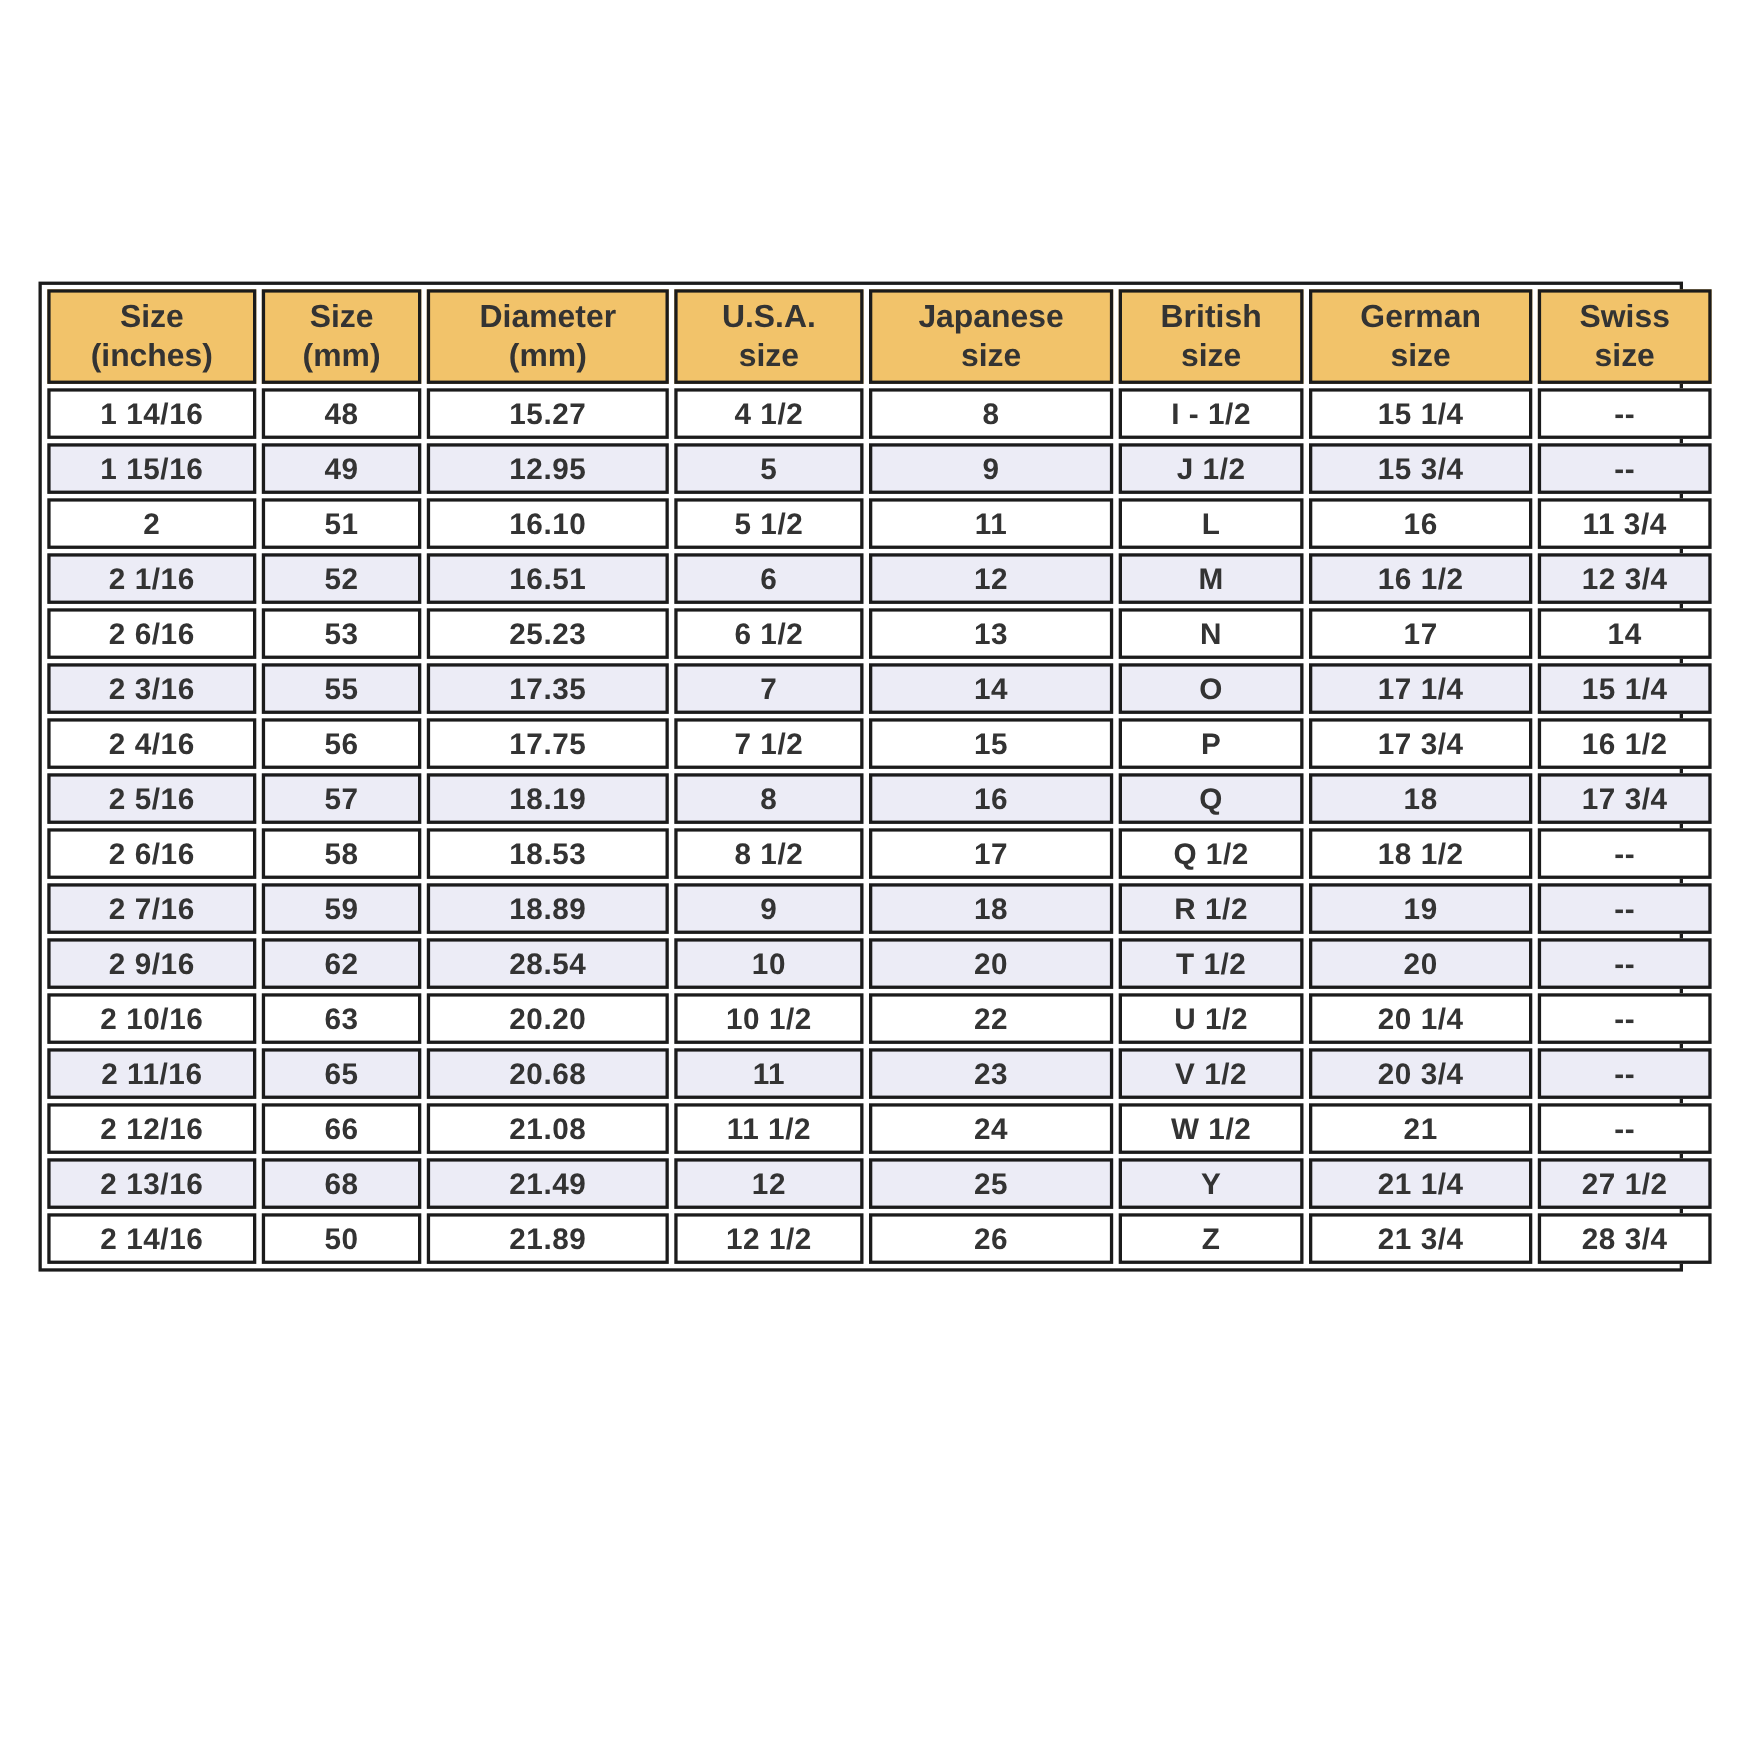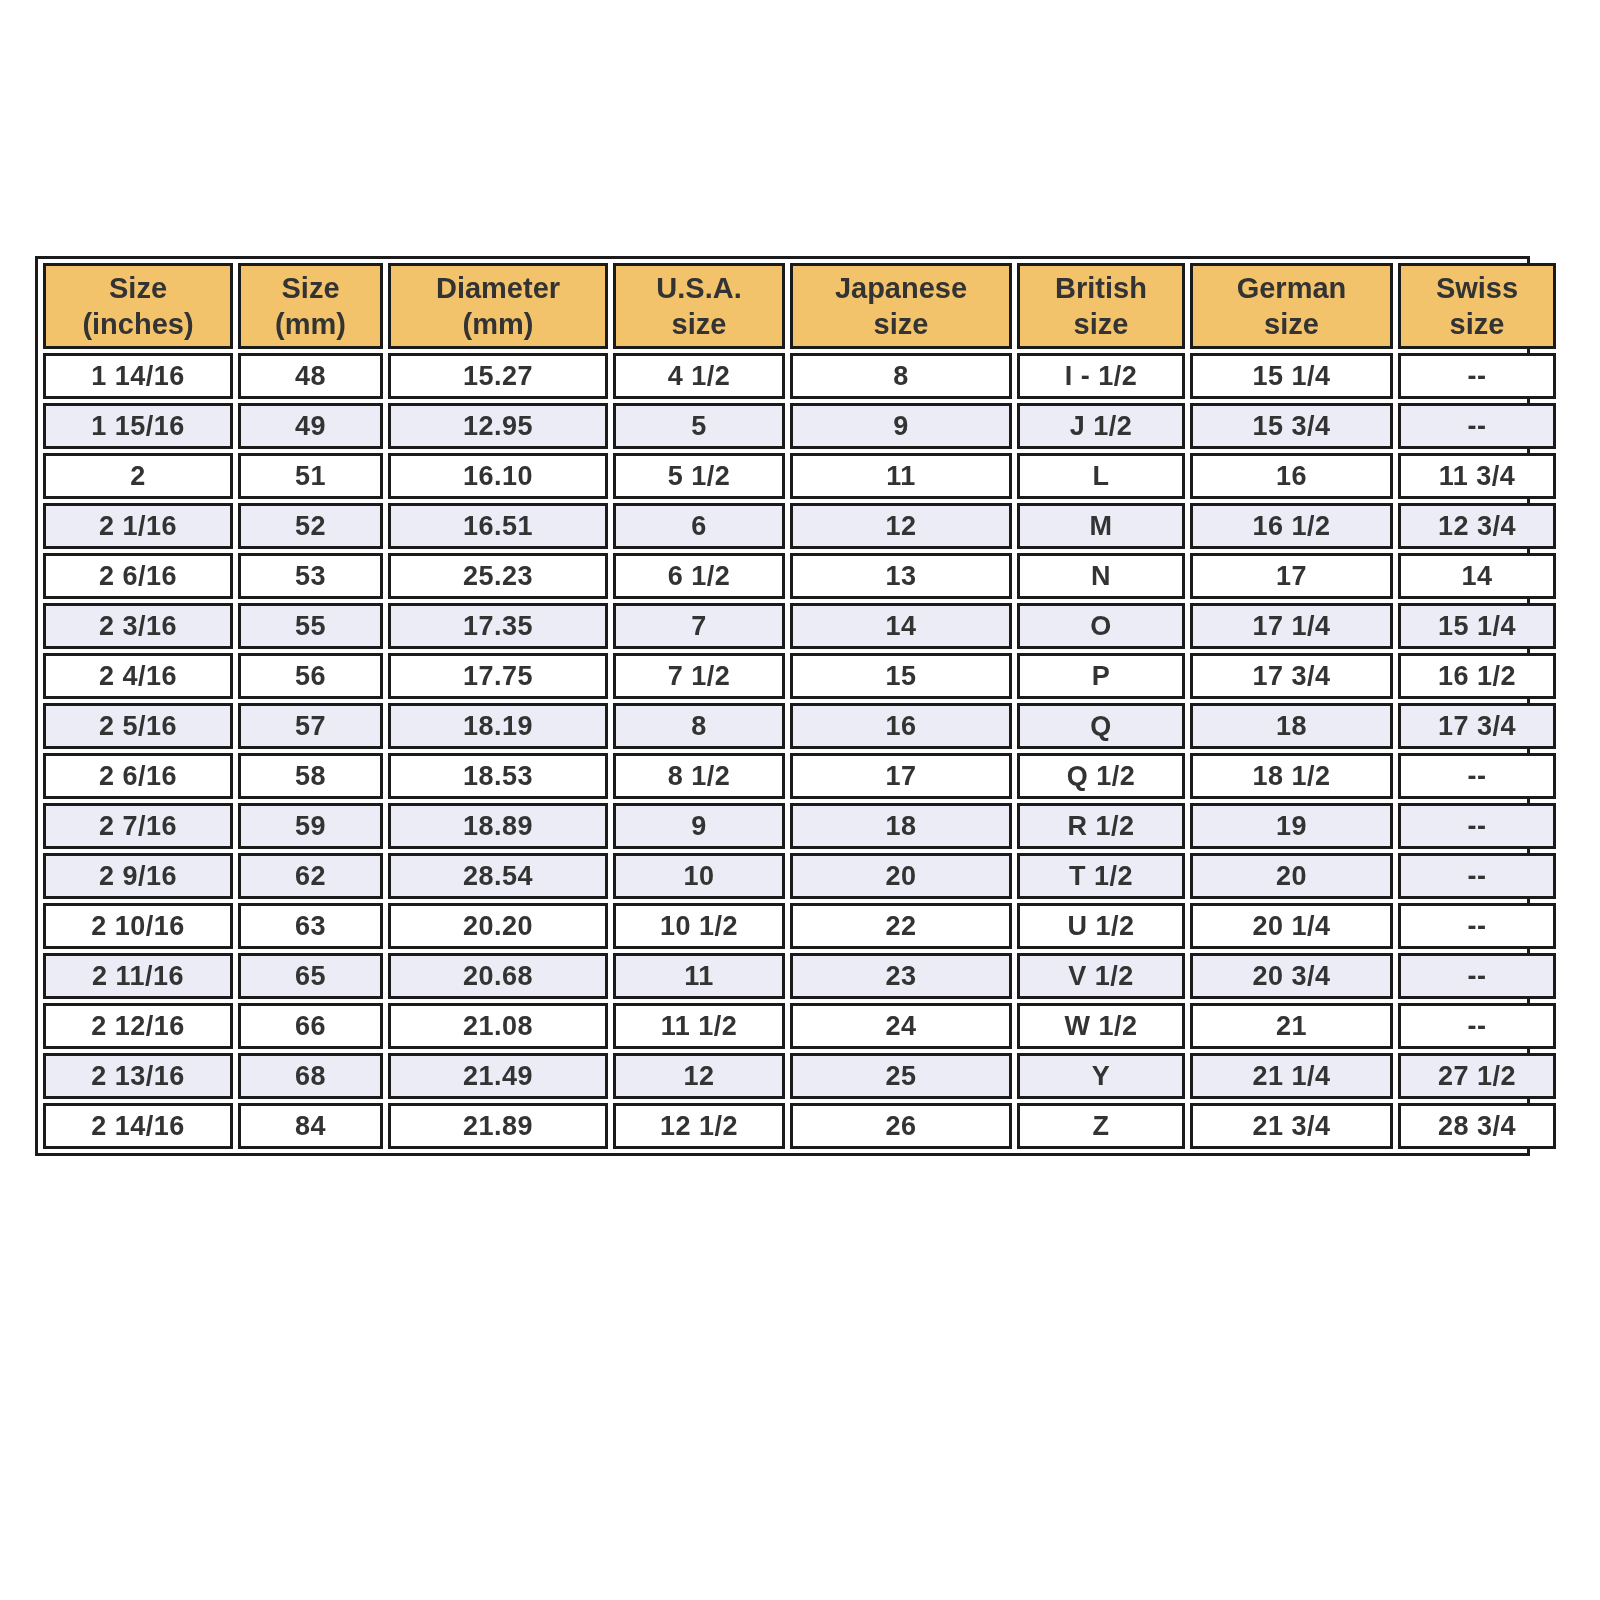--- a/index.html
+++ b/index.html
@@ -242,21 +242,21 @@
             <td>68</td>
             <td>21.49</td>
             <td>12</td>
             <td>25</td>
             <td>Y</td>
             <td>21 1/4</td>
             <td>27 1/2</td>
           </tr>
           <tr>
             <td>2 14/16</td>
-            <td>84</td>
+            <td>50</td>
             <td>21.89</td>
             <td>12 1/2</td>
             <td>26</td>
             <td>Z</td>
             <td>21 3/4</td>
             <td>28 3/4</td>
           </tr>
         </tbody>
     </table>
   </div>

